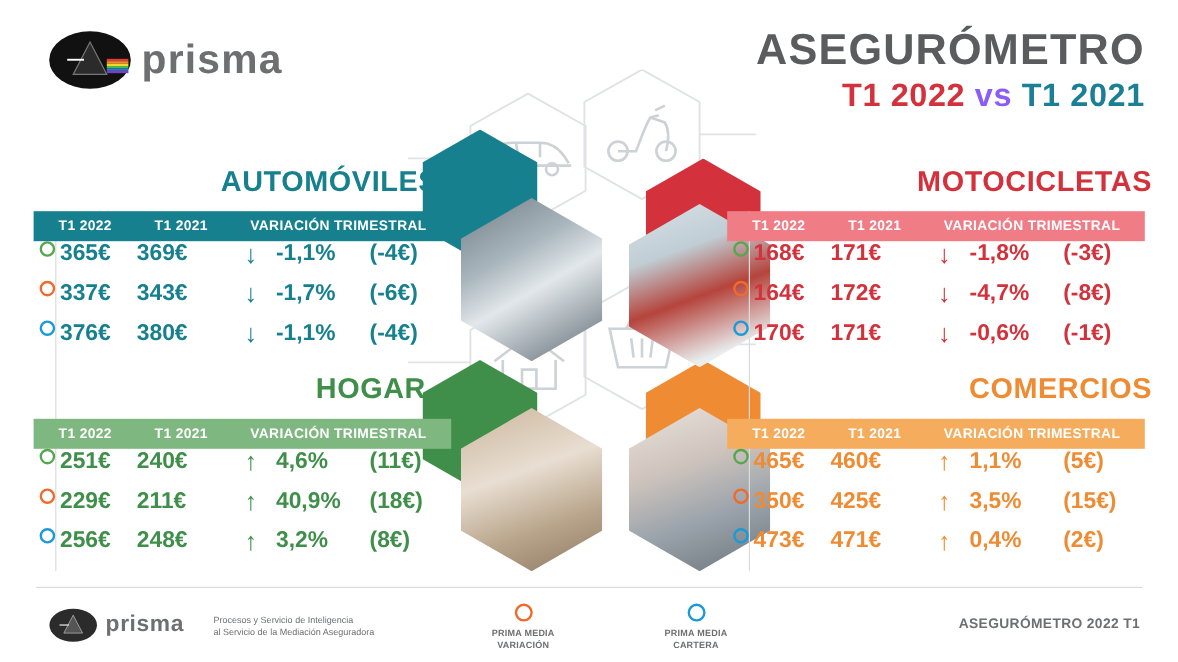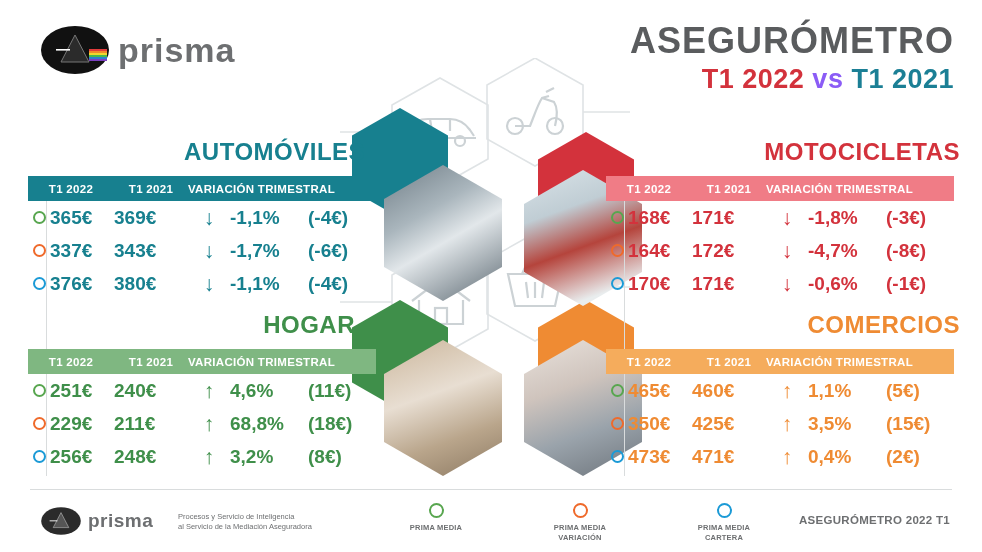--- a/index.html
+++ b/index.html
@@ -34,27 +34,27 @@
   
   .tbl{position:absolute;width:348px;}
   #tbl-auto{left:28px;top:176px;}
   #tbl-moto{left:606px;top:176px;}
   #tbl-hogar{left:28px;top:349px;}
   #tbl-comer{left:606px;top:349px;}
 
   .thead{display:flex;align-items:center;height:25px;color:#fff;font-size:11.5px;font-weight:bold;letter-spacing:.3px;}
   .thead .c1{width:86px;text-align:center;}
   .thead .c2{width:74px;text-align:center;}
-  .thead .c3{flex:1;text-align:left;}
+  .thead .c3{flex:1;text-align:center;}
   .hd-auto{background:#17808f;}
   .hd-moto{background:#f07c86;}
   .hd-hogar{background:#7fb781;}
   .hd-comer{background:#f5ac5c;}
 
-  .trow{display:flex;align-items:center;height:33px;font-size:19px;font-weight:bold;}
+  .trow{display:flex;align-items:flex-start;height:33px;font-size:19px;font-weight:bold;}
   .trow .dotcell{width:22px;display:flex;align-items:center;justify-content:center;}
   .ring{width:13px;height:13px;border-radius:50%;border:2.5px solid #000;box-sizing:border-box;}
   .ring.green{border-color:#58a64f;}
   .ring.orange{border-color:#ef6a2b;}
   .ring.blue{border-color:#1b9ad6;}
   .trow .c1{width:64px;text-align:left;}
   .trow .c2{width:74px;text-align:left;}
   .trow .c3{width:42px;text-align:center;font-size:21px;}
   .trow .c4{width:78px;text-align:left;}
   .trow .c5{flex:1;text-align:left;}
@@ -282,21 +282,21 @@
       <div class="c4">4,6%</div>
       <div class="c5">(11€)</div>
     </div>
     <div class="trow c-hogar">
       <div class="dotcell">
           <span class="ring orange"></span>
         </div>
       <div class="c1">229€</div>
       <div class="c2">211€</div>
       <div class="c3">↑</div>
-      <div class="c4">68,8%</div>
+      <div class="c4">40,9%</div>
       <div class="c5">(18€)</div>
     </div>
     <div class="trow c-hogar">
       <div class="dotcell">
           <span class="ring blue"></span>
         </div>
       <div class="c1">256€</div>
       <div class="c2">248€</div>
       <div class="c3">↑</div>
       <div class="c4">3,2%</div>
@@ -352,24 +352,20 @@
     </svg>
     <div class="footer-word">prisma</div>
   </div>
   <div class="footer-tag">
     <div>Procesos y Servicio de Inteligencia</div>
     <div>al Servicio de la Mediación Aseguradora</div>
   </div>
 
   <div class="legend">
     <div class="legend-item">
-      <span class="legend-ring"></span>
-      <span class="legend-txt">PRIMA MEDIA</span>
-    </div>
-    <div class="legend-item">
       <span class="legend-ring orange"></span>
       <span class="legend-txt">PRIMA MEDIA VARIACIÓN</span>
     </div>
     <div class="legend-item">
       <span class="legend-ring blue"></span>
       <span class="legend-txt">PRIMA MEDIA CARTERA</span>
     </div>
   </div>
 
   <div class="footer-right">ASEGURÓMETRO 2022 T1</div>

